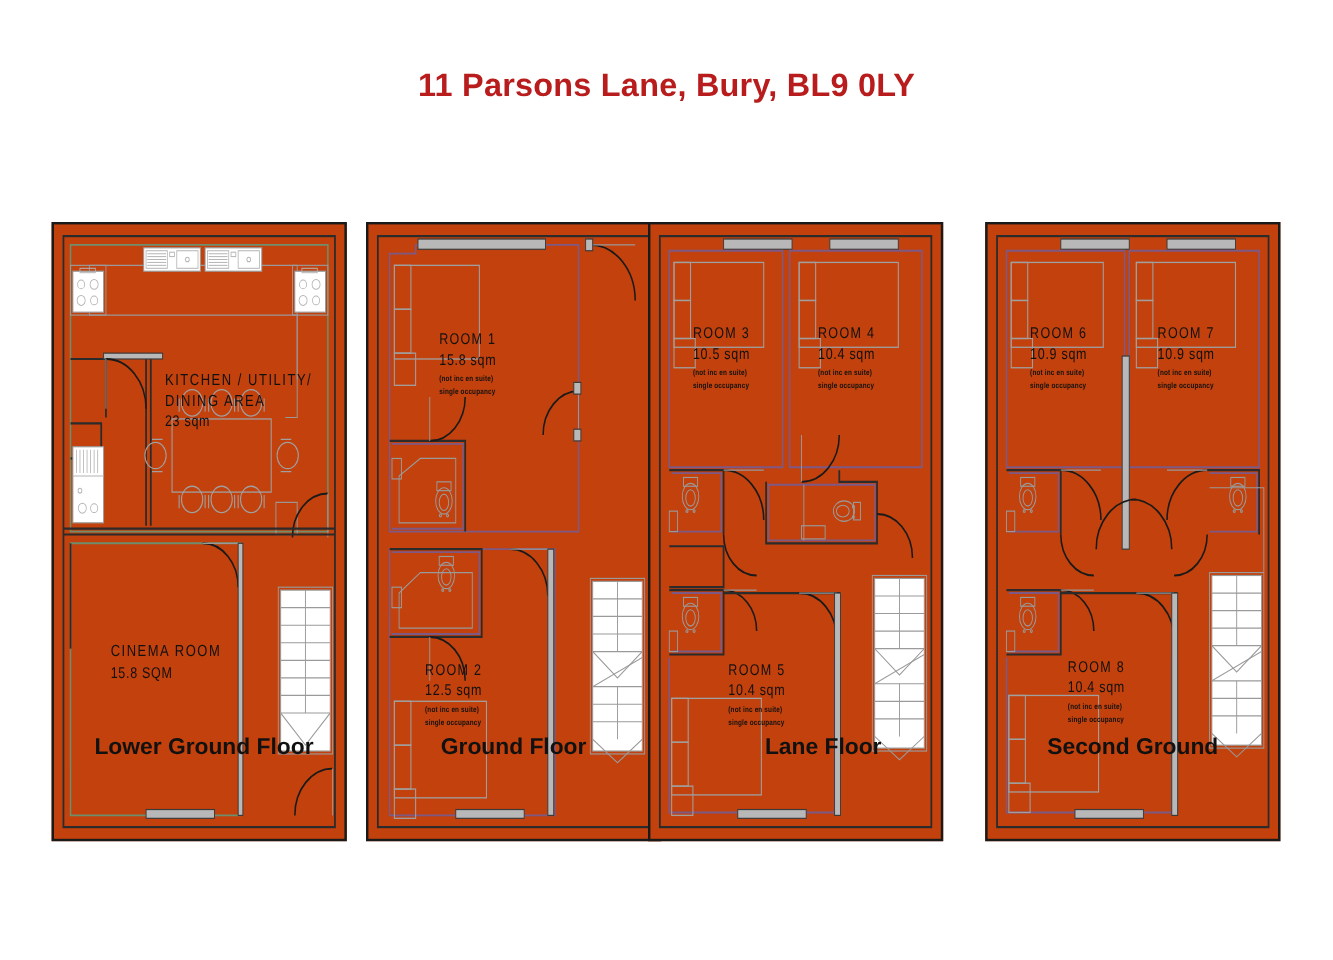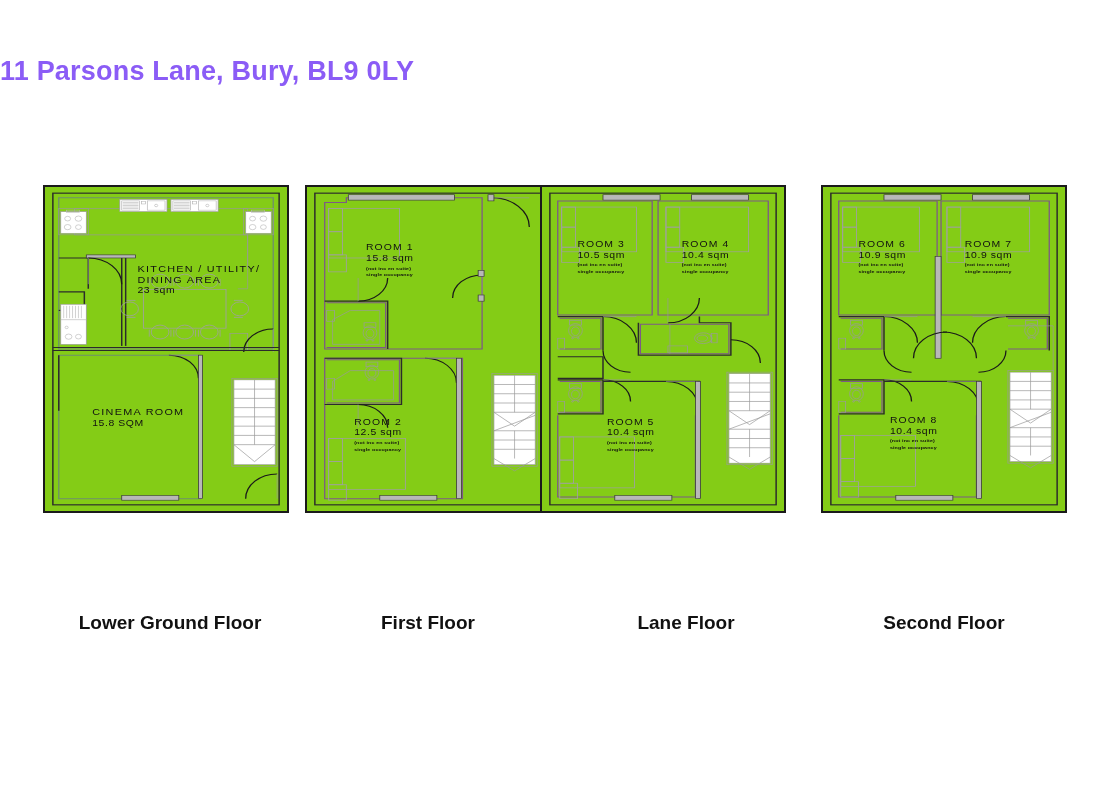--- a/index.html
+++ b/index.html
@@ -7,36 +7,37 @@
   body{
     width:1111px;height:800px;
     background:#ffffff;
     font-family:"Liberation Sans", sans-serif;
     overflow:hidden;
     position:relative;
   }
   #page-title{
     position:absolute;
     left:0;top:56px;width:1111px;
+    text-align:center;
     font-size:27px;
     font-weight:bold;
-    color:#8b5cf6;
+    color:#b91c1c;
     letter-spacing:0.2px;
   }
   .plans{
     position:absolute;
     left:0;top:185px;width:1111px;height:425px;
   }
   .panel{
     position:absolute;
     top:0;
-    width:246px;height:328px;
+    width:246px;height:516px;
     border:2px solid #1a1a1a;
     box-sizing:border-box;
-    background:#84cc16;
+    background:#c2410c;
   }
   #panel-lower-ground{left:43px;}
   #panel-ground{left:305px;}
   #panel-first{left:540px;}
   #panel-second{left:821px;text-align:center;}
   .floor-label{
     position:absolute;
     top:612px;
     width:246px;
     text-align:center;
@@ -578,15 +579,15 @@
 
       <text class="rm-name" x="68" y="306">ROOM  8</text>
       <text class="rm-area" x="68" y="320">10.4  sqm</text>
       <text class="rm-note" x="68" y="331">(not inc en suite)</text>
       <text class="rm-note" x="68" y="340">single occupancy</text>
     </svg>
   </div>
 </div>
 
 <div class="floor-label" id="label-lower-ground">Lower Ground Floor</div>
-<div class="floor-label" id="label-ground">First Floor</div>
+<div class="floor-label" id="label-ground">Ground Floor</div>
 <div class="floor-label" id="label-first">Lane Floor</div>
-<div class="floor-label" id="label-second">Second Floor</div>
+<div class="floor-label" id="label-second">Second Ground</div>
 
 </body></html>

